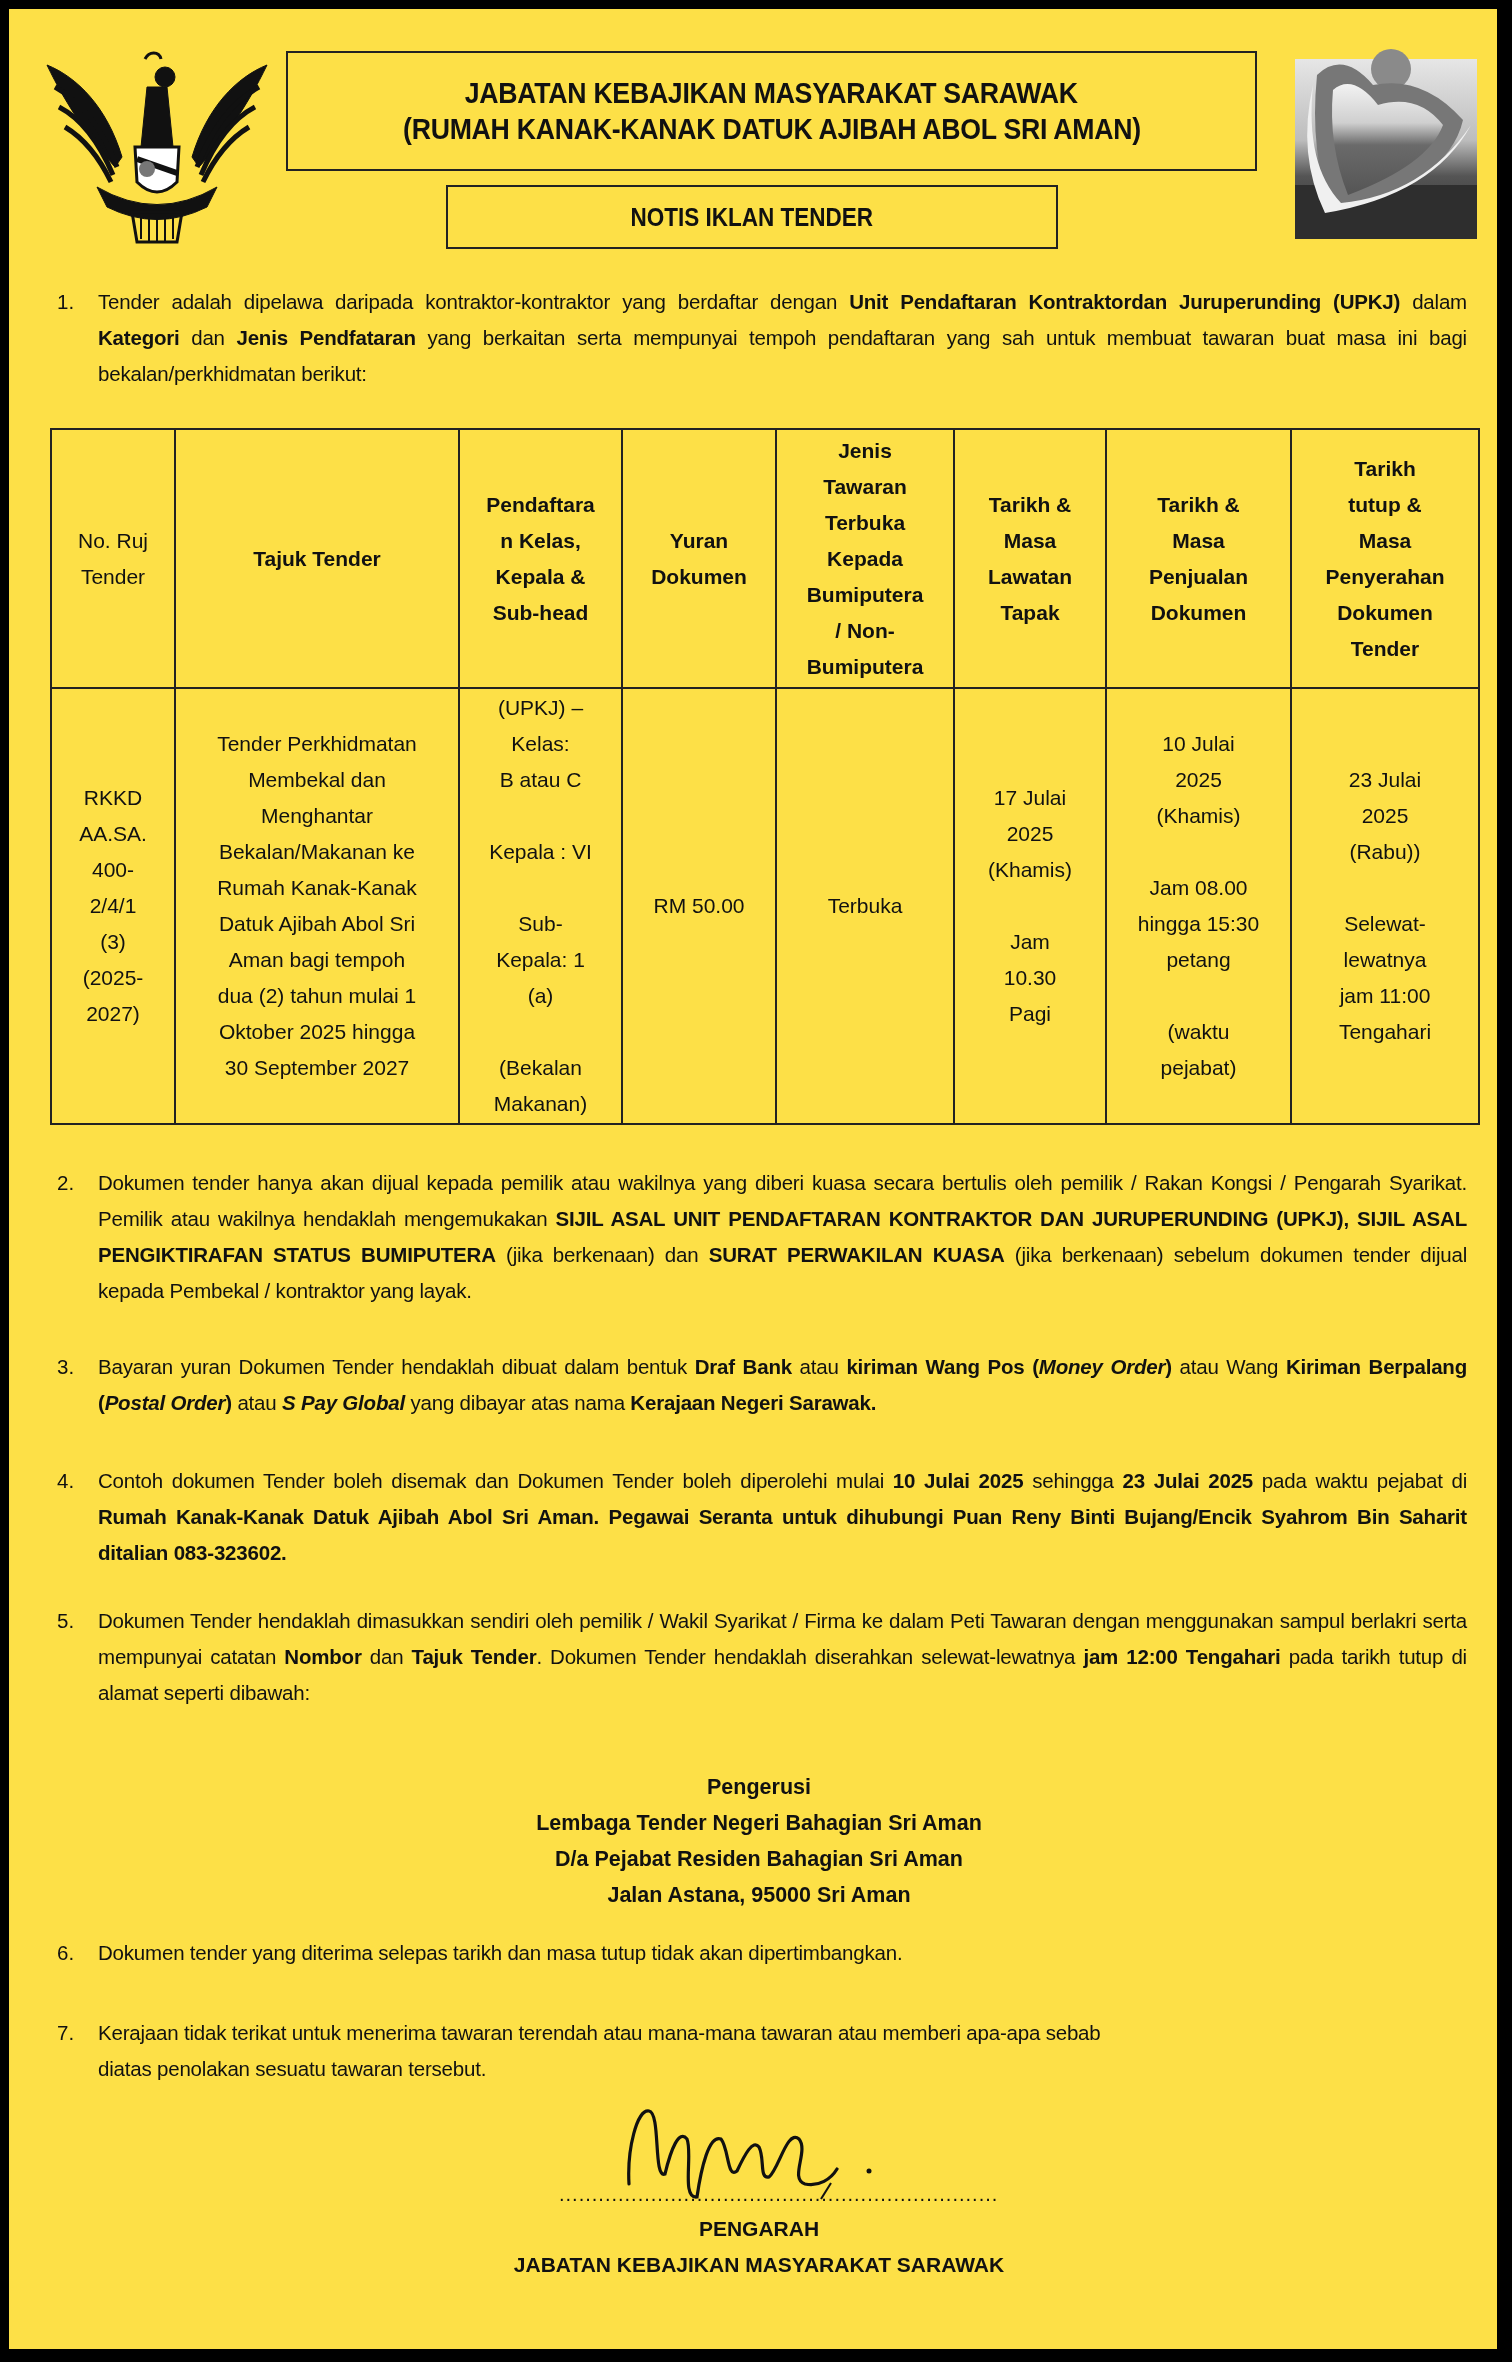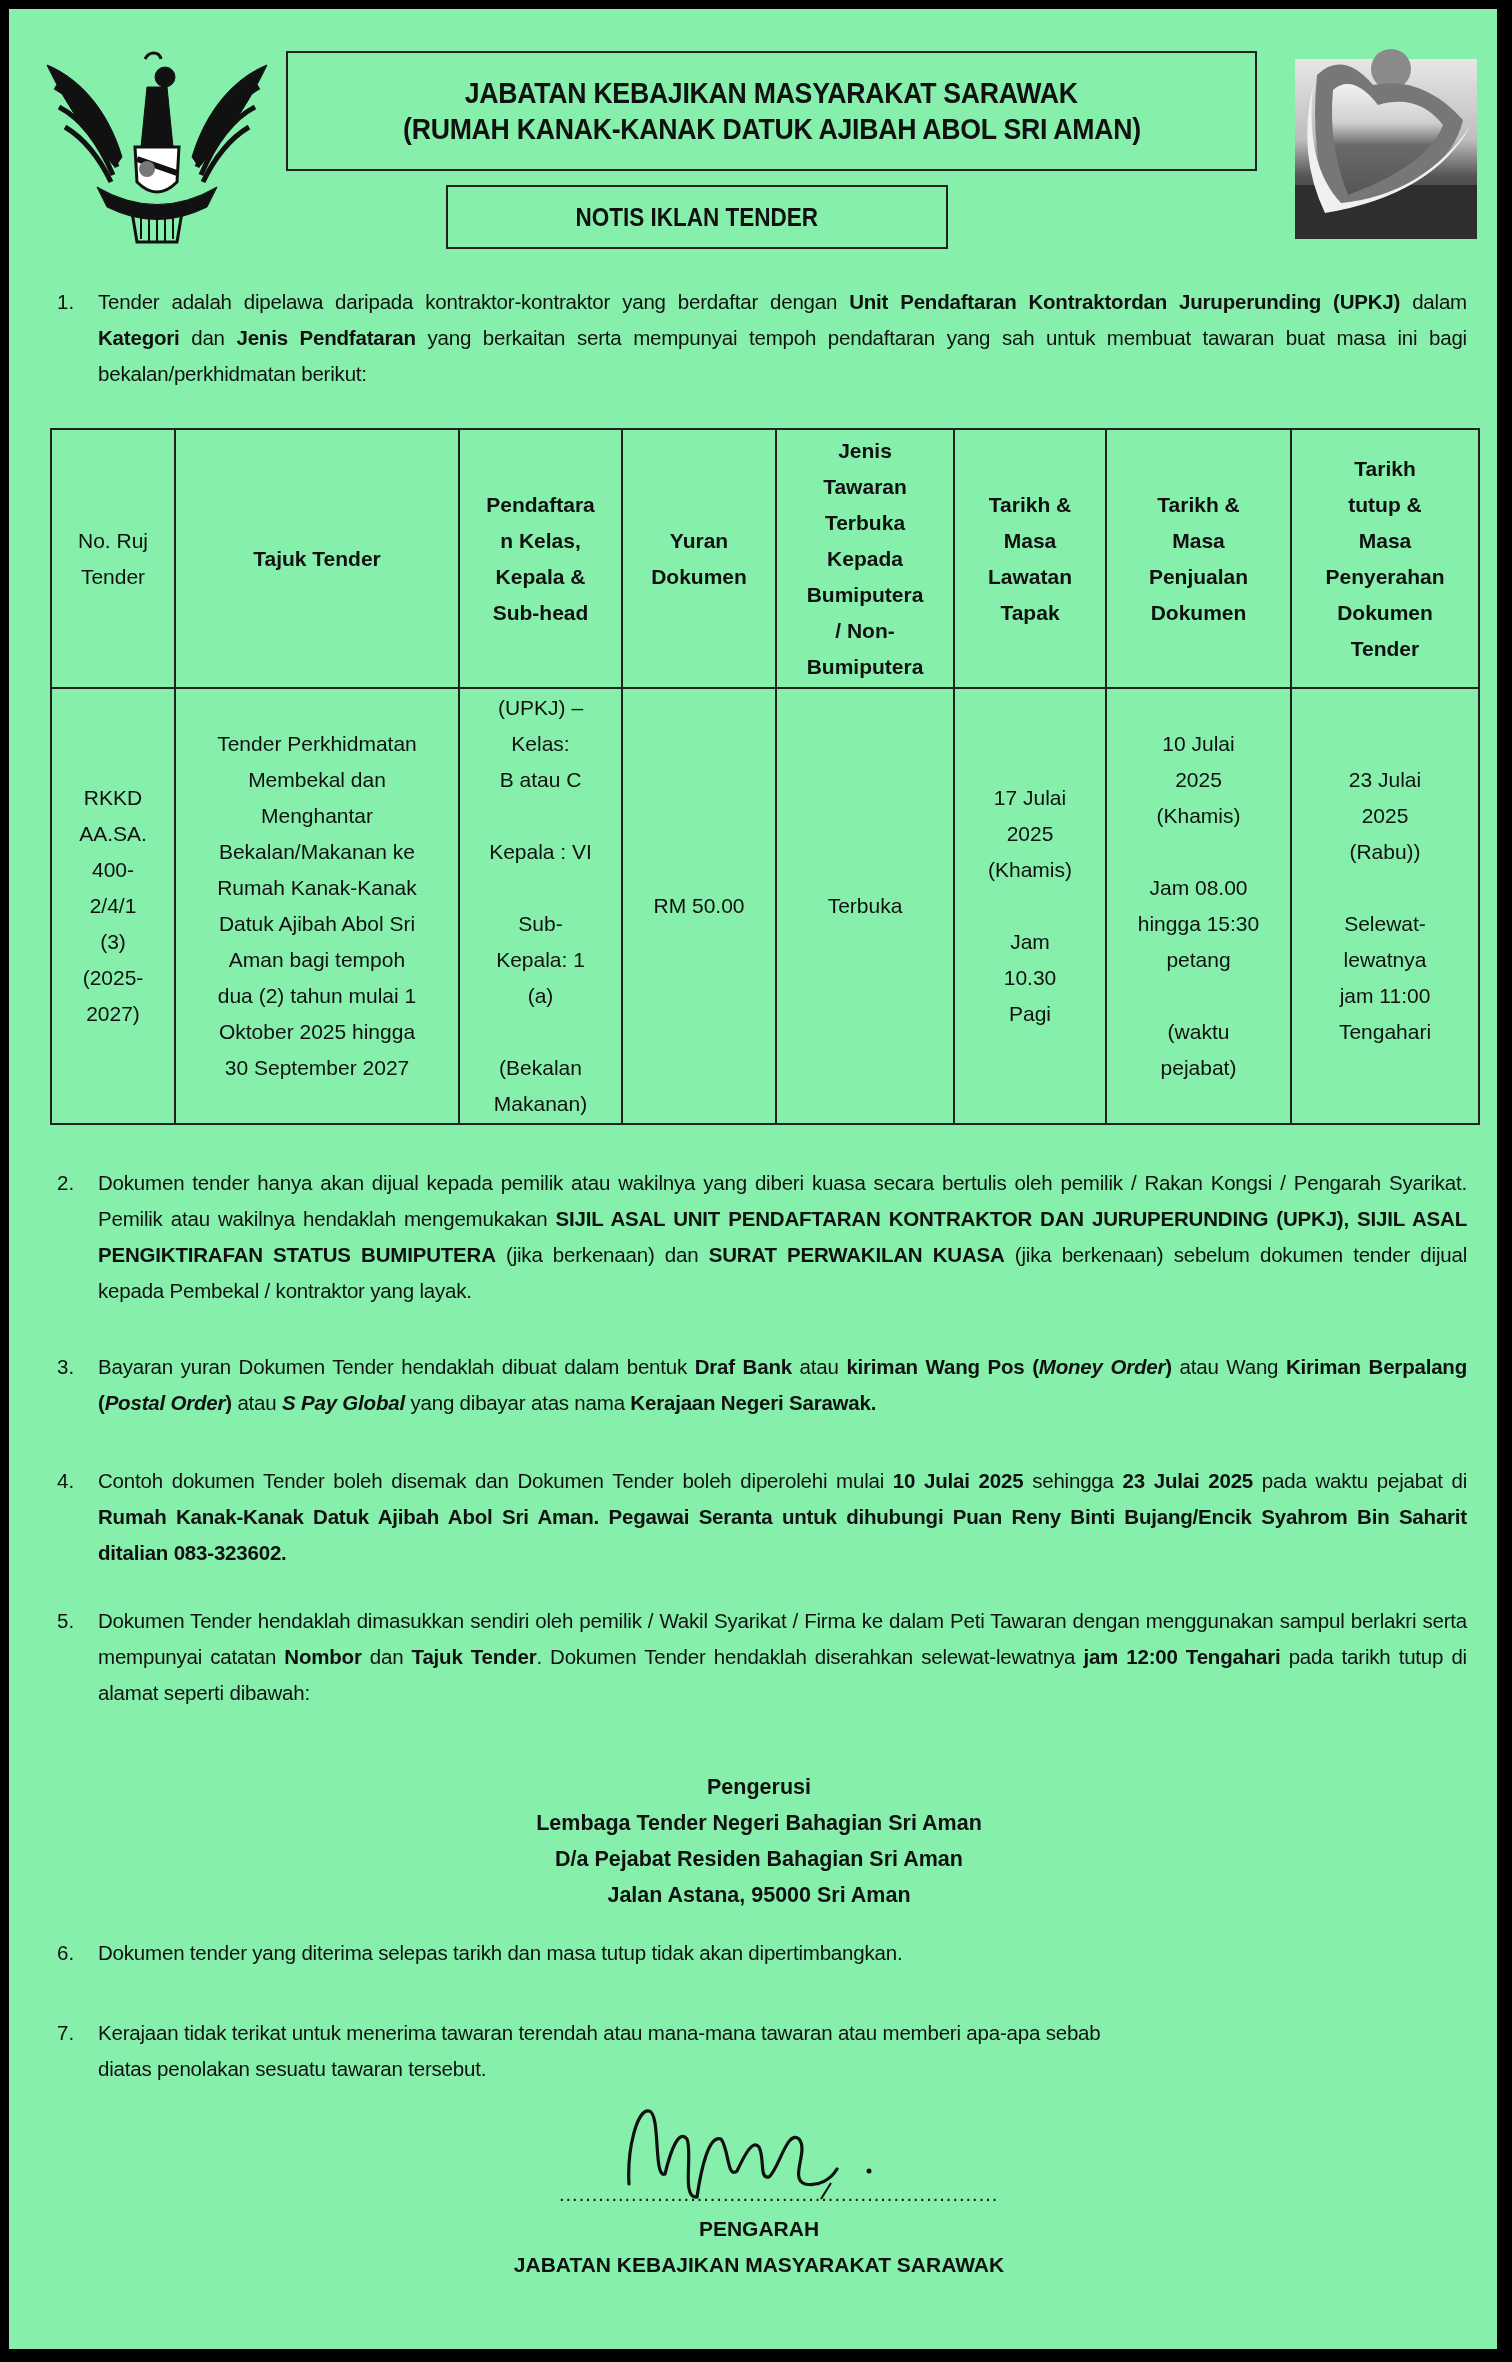--- a/index.html
+++ b/index.html
@@ -1,28 +1,28 @@
 <!DOCTYPE html>
 <html><head>
 <meta charset="utf-8">
 <style>
   html, body { margin: 0; padding: 0; background: #000; }
   body { width: 1512px; height: 2362px; position: relative; overflow: hidden; font-family: "Liberation Sans", sans-serif; color: #111; }
-  .page { position: absolute; left: 9px; top: 9px; width: 1488px; height: 2340px; background: #86efac; }
+  .page { position: absolute; left: 9px; top: 9px; width: 1488px; height: 2340px; background: #fde047; }
   .abs { position: absolute; }
   .bold { font-weight: bold; }
   .ital { font-style: italic; margin-top: 31px; }
 
   
   .crest { left: 28px; top: 38px; width: 240px; height: 200px; }
   .logo  { left: 1264px; top: 36px; width: 224px; height: 196px; }
   .title-box { left: 277px; top: 42px; width: 971px; height: 120px; border: 2px solid #222; box-sizing: border-box;
                display: flex; flex-direction: column; align-items: center; justify-content: center; }
   .title-line { font-weight: bold; font-size: 29px; line-height: 36px; letter-spacing: -0.3px; transform: scaleX(0.92); white-space: nowrap; }
-  .notice-box { left: 437px; top: 176px; width: 502px; height: 64px; border: 2px solid #222; box-sizing: border-box;
+  .notice-box { left: 437px; top: 176px; width: 612px; height: 64px; border: 2px solid #222; box-sizing: border-box;
                 display: flex; align-items: center; justify-content: center; }
   .notice-title { font-weight: bold; font-size: 25px; transform: scaleX(0.9); white-space: nowrap; }
 
   
   .para { left: 48px; width: 1410px; font-size: 20.5px; line-height: 36px; }
   .para .num { position: absolute; left: 0; top: 0; width: 40px; }
   .para .txt { margin-left: 41px; text-align: justify; letter-spacing: -0.2px; }
 
   
   table.tender { position: absolute; left: 41px; top: 419px; width: 1428px; border-collapse: collapse; table-layout: fixed; }

